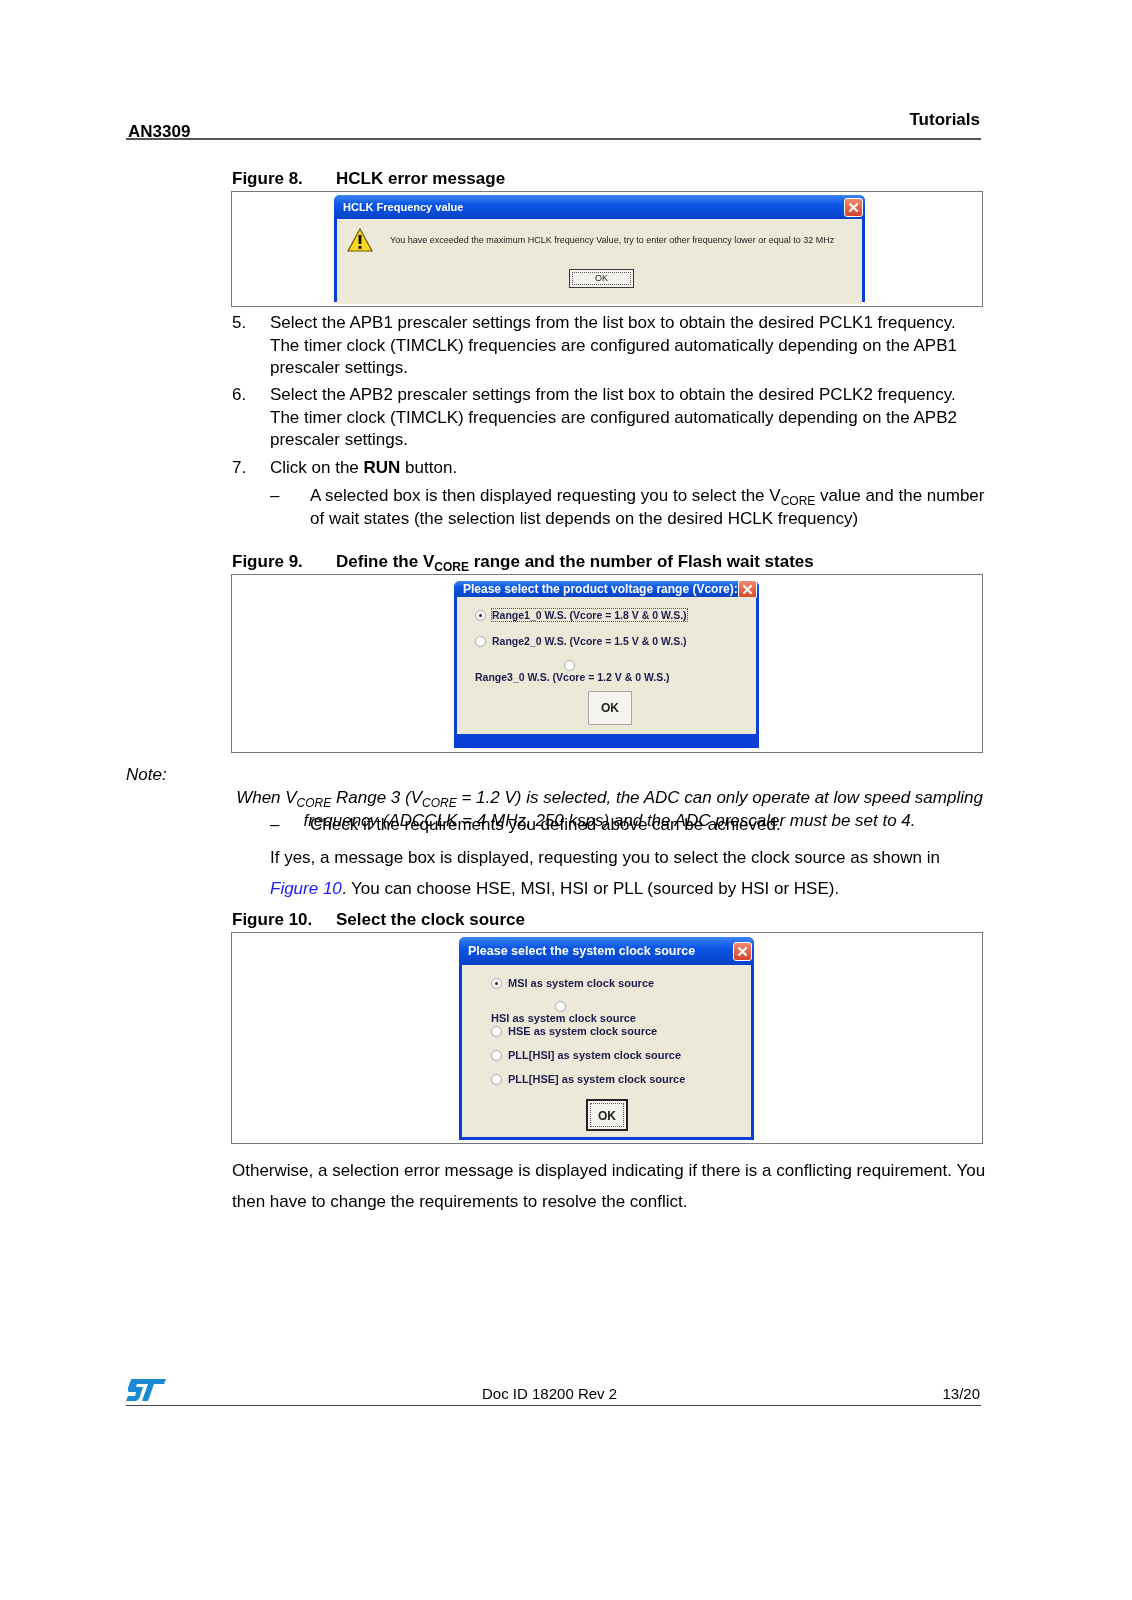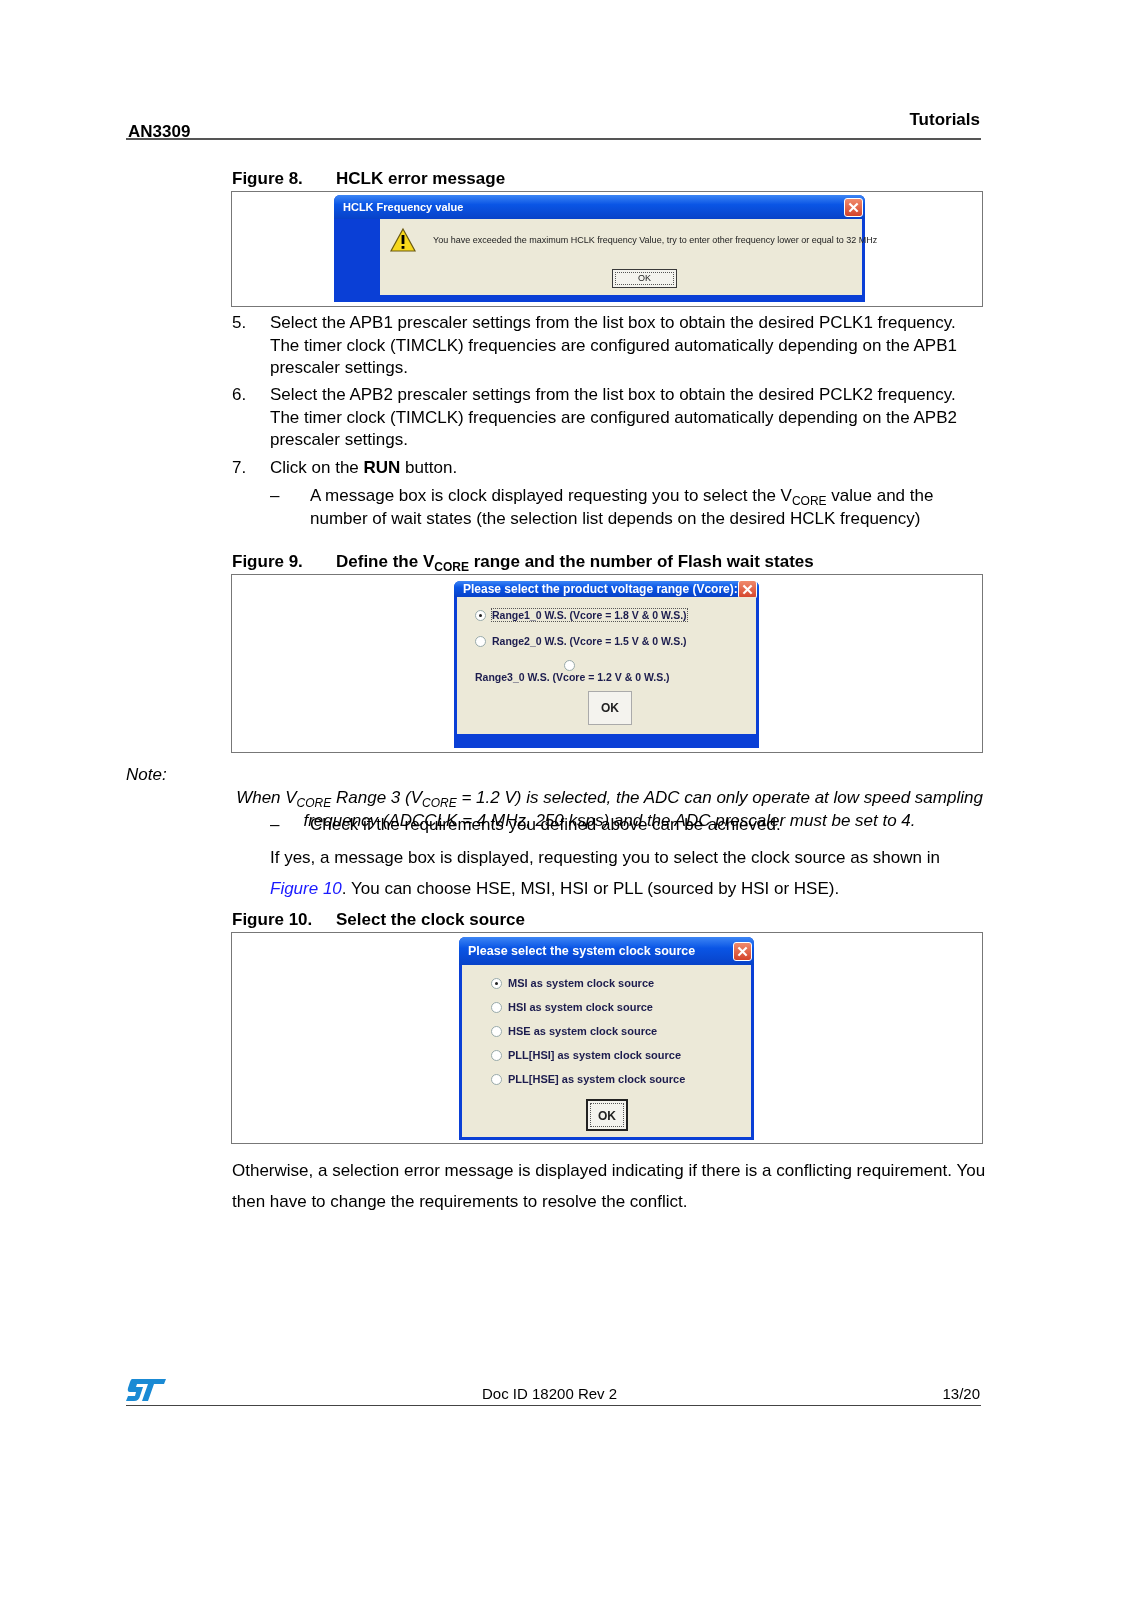--- a/index.html
+++ b/index.html
@@ -46,21 +46,21 @@
 
 <div class="abs fig-caption" style="left:232px; top:169px;">
   <span class="num">Figure 8.</span><span>HCLK error message</span>
 </div>
 <div class="abs fig-frame" style="left:231px; top:191px; width:752px; height:116px;"></div>
 <div class="xp-win" style="left:334px; top:195px; width:531px; height:107px;">
   <div class="xp-title" style="font-size:11px;">
     <span>HCLK Frequency value</span>
     <span class="xp-close">✕</span>
   </div>
-  <div class="xp-body" style="height:76px;margin-left:43px;">
+  <div class="xp-body" style="height:85px;">
     <svg class="abs" style="left:9px; top:8px;" width="28" height="26" viewBox="0 0 28 26">
       <path d="M14 2 L26 24 L2 24 Z" fill="#f7d81c" stroke="#6b5a10" stroke-width="1.2"></path>
       <rect x="12.6" y="8" width="2.8" height="9" fill="#000"></rect>
       <rect x="12.6" y="19" width="2.8" height="2.8" fill="#000"></rect>
     </svg>
     <div class="abs" style="left:53px; top:16px; font-size:9px; color:#222; white-space:nowrap;">You have exceeded the maximum HCLK frequency Value, try to enter other frequency lower or equal to 32 MHz</div>
     <div class="xp-btn" style="left:232px; top:50px; width:65px; height:19px; font-size:9px; line-height:17px; font-weight:normal; outline:1px dotted #555; outline-offset:-4px;">OK</div>
   </div>
 </div>
 
@@ -71,21 +71,21 @@
 <div class="list-item" style="top:384px;">
   <span class="n">6.</span>
   <span class="t">Select the APB2 prescaler settings from the list box to obtain the desired PCLK2 frequency. The timer clock (TIMCLK) frequencies are configured automatically depending on the APB2 prescaler settings.</span>
 </div>
 <div class="list-item" style="top:457px;">
   <span class="n">7.</span>
   <span class="t"><span>Click on the </span><b>RUN</b><span> button.</span></span>
 </div>
 <div class="dash-item" style="top:485px;">
   <span class="d">–</span>
-  <span class="t"><span>A message box is clock displayed requesting you to select the V</span><sub>CORE</sub><span> value and the number of wait states (the selection list depends on the desired HCLK frequency)</span></span>
+  <span class="t"><span>A selected box is then displayed requesting you to select the V</span><sub>CORE</sub><span> value and the number of wait states (the selection list depends on the desired HCLK frequency)</span></span>
 </div>
 
 <div class="abs fig-caption" style="left:232px; top:552px;">
   <span class="num">Figure 9.</span><span>Define the V</span><sub>CORE</sub><span> range and the number of Flash wait states</span>
 </div>
 <div class="abs fig-frame" style="left:231px; top:574px; width:752px; height:179px;"></div>
 <div class="xp-win" style="left:454px; top:581px; width:305px; height:167px;">
   <div class="xp-title" style="font-size:12px; height:16px;">
     <span>Please select the product voltage range (Vcore):</span>
     <span class="xp-close">✕</span>
@@ -127,21 +127,21 @@
 <div class="xp-win" style="left:459px; top:937px; width:295px; height:203px;">
   <div class="xp-title" style="font-size:12.5px; height:28px;">
     <span>Please select the system clock source</span>
     <span class="xp-close">✕</span>
   </div>
   <div class="xp-body" style="height:172px; font-size:11px;">
     <div class="radio-row" style="left:29px; top:12px;">
       <span class="radio on"></span>
       <span>MSI as system clock source</span>
     </div>
-    <div class="radio-row" style="left:29px; top:36px;">
+    <div class="radio-row" style="left:29px; top:36px;flex-direction:column;">
       <span class="radio"></span>
       <span>HSI as system clock source</span>
     </div>
     <div class="radio-row" style="left:29px; top:60px;">
       <span class="radio"></span>
       <span>HSE as system clock source</span>
     </div>
     <div class="radio-row" style="left:29px; top:84px;">
       <span class="radio"></span>
       <span>PLL[HSI] as system clock source</span>

